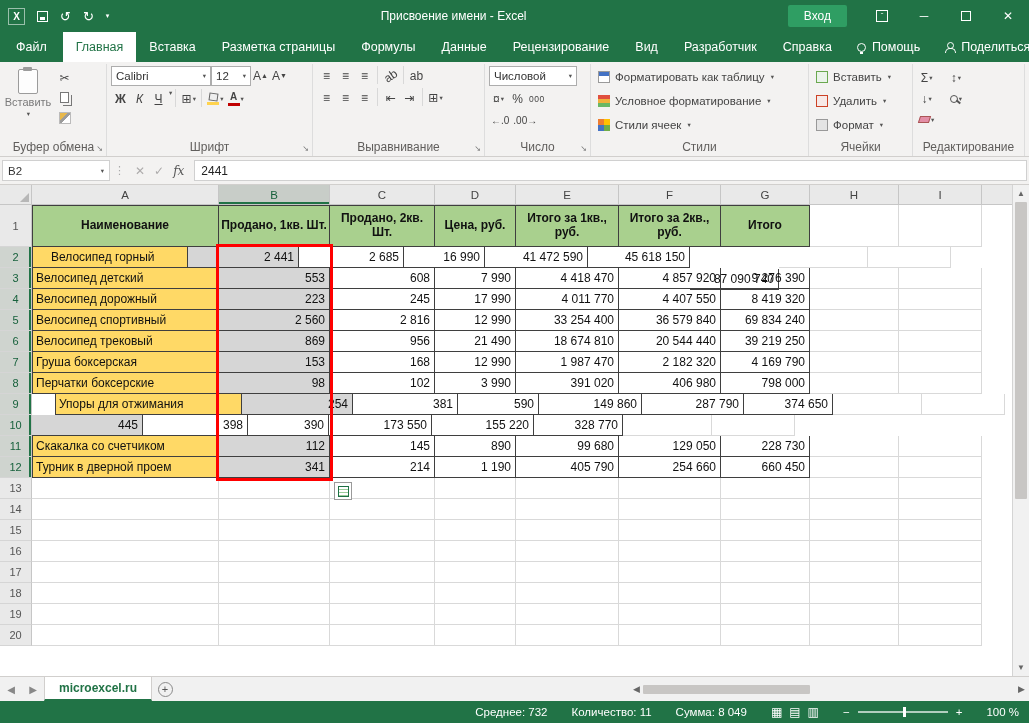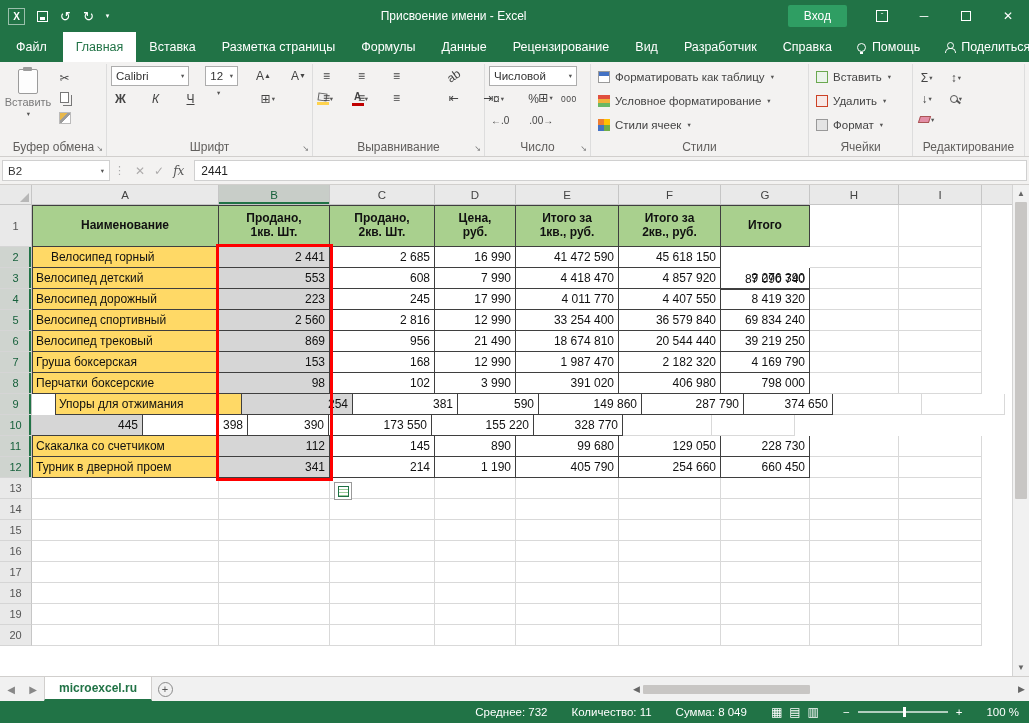--- a/index.html
+++ b/index.html
@@ -36,21 +36,21 @@
   .person-icon::before{content:"";position:absolute;top:0;left:3px;width:5px;height:5px;border:1px solid #fff;border-radius:50%}
   .person-icon::after{content:"";position:absolute;bottom:0;left:1px;width:9px;height:4px;border:1px solid #fff;border-bottom:none;border-radius:5px 5px 0 0}
 
   
   .ribbon{height:95px;background:#f3f2f1;border-bottom:1px solid #d1cfcd;display:flex;flex:none;padding:2px 0 0 1px}
   .rgroup{display:flex;flex-direction:column;border-right:1px solid #ddd;padding:2px 4px 0 4px;position:relative;flex:none}
   .rg-body{flex:1;display:flex;gap:4px;align-items:flex-start}
   .rg-body.col{flex-direction:column;gap:3px;align-items:stretch}
   .rg-label{height:18px;font-size:12px;color:#605e5c;display:flex;align-items:center;justify-content:center}
   .launcher{position:absolute;right:3px;bottom:3px;font-size:8px;color:#777;line-height:1}
-  .rowflex{display:flex;gap:16px}
+  .rowflex{display:flex;gap:0}
   .sbtn{min-width:19px;height:19px;padding:0 2px;display:inline-flex;align-items:center;justify-content:center;font-size:12px;color:#444}
   .dd{font-size:6.5px;color:#555;margin-left:1px}
   .combo{height:20px;background:#fff;border:1px solid #adadad;display:flex;align-items:center;justify-content:space-between;padding:0 4px;font-size:11.5px;color:#333}
   .vdiv{width:1px;height:18px;background:#d8d8d8;margin:0 3px}
   .bigbtn{width:46px;display:flex;flex-direction:column;align-items:center;gap:2px;padding-top:3px;color:#7a7a7a}
   .bb-label{font-size:11px}
   .clip-icon{width:20px;height:25px;border:1.5px solid #9b9b9b;background:#fdfdfd;border-radius:2px;position:relative}
   .clip-icon::before{content:"";position:absolute;top:-3px;left:4px;width:9px;height:4px;background:#9b9b9b;border-radius:1px}
   .mini-col{display:flex;flex-direction:column;gap:1px;padding-top:2px}
   .copy-glyph{width:9px;height:11px;border:1px solid #777;background:#fff;box-shadow:2.5px 2.5px 0 -.5px #f3f2f1,3px 3px 0 0 #777;display:inline-block}
@@ -92,21 +92,21 @@
   .gcorner{width:32px;height:100%;background:#e9e9e9;border-right:1px solid #c6c6c6;border-bottom:1px solid #c6c6c6;position:relative;flex:none}
   .gcorner::after{content:"";position:absolute;right:2px;bottom:2px;border-left:9px solid transparent;border-bottom:9px solid #b7b7b7}
   .gcolhdr{height:100%;background:#e9e9e9;border-right:1px solid #c6c6c6;border-bottom:1px solid #c6c6c6;display:flex;align-items:center;justify-content:center;font-size:11.5px;color:#444;flex:none}
   .gcolhdr.sel{background:#c8cdc8;color:#17613c;box-shadow:inset 0 -2px 0 var(--excel-green,#217346)}
   .gfillhdr{flex:1;background:#e9e9e9;border-bottom:1px solid #c6c6c6}
   .growhdr{width:32px;height:100%;background:#e9e9e9;border-right:1px solid #c6c6c6;border-bottom:1px solid #d5d5d5;display:flex;align-items:center;justify-content:center;font-size:11px;color:#555;flex:none}
   .growhdr.sel{background:#cfd4cf;color:#17613c;box-shadow:inset -2px 0 0 var(--excel-green,#217346)}
   .gcell{height:100%;border-right:1px solid #d9d9d9;border-bottom:1px solid #d9d9d9;font-size:12px;color:#111;flex:none;overflow:hidden;display:flex;align-items:center}
   .gfill{flex:1;background:#fff}
   .tcell{border-right-color:#3f3f3f;border-bottom-color:#3f3f3f}
-  .thead{border-right-color:#3f3f3f;border-bottom-color:#3f3f3f;background:var(--table-header-fill,#a9d08e);font-weight:bold;justify-content:center;text-align:center;line-height:1.15;padding:1px 16px}
+  .thead{border-right-color:#3f3f3f;border-bottom-color:#3f3f3f;background:var(--table-header-fill,#a9d08e);font-weight:bold;justify-content:center;text-align:center;line-height:1.15;padding:1px 2px}
   .btop{box-shadow:inset 0 1px 0 #3f3f3f}
   .bleft{box-shadow:inset 1px 0 0 #3f3f3f}
   .btop.bleft{box-shadow:inset 1px 0 0 #3f3f3f,inset 0 1px 0 #3f3f3f}
   .tname{background:var(--name-column-fill,#ffd966);padding-left:4px}
   .num{justify-content:flex-end;padding-right:4px}
   .selcell{background:var(--selection-fill,#d6d6d6)}
   #selection-overlay{position:absolute;border:3px solid var(--selection-border,#ff0000);pointer-events:none;z-index:5}
   #qa-button{position:absolute;width:18px;height:18px;background:#fff;border:1px solid #9a9a9a;display:grid;place-items:center;z-index:6}
   .qa-table{width:11px;height:11px;border:1px solid #1e7145;background:repeating-linear-gradient(180deg,#fff 0 2px,#9ccc9c 2px 3px)}
 
@@ -415,21 +415,21 @@
           <div class="gcell thead btop" style="width: 81px;">Цена, руб.</div>
           <div class="gcell thead btop" style="width: 103px;">Итого за 1кв., руб.</div>
           <div class="gcell thead btop" style="width: 102px;">Итого за 2кв., руб.</div>
           <div class="gcell thead btop" style="width: 89px;">Итого</div>
           <div class="gcell" style="width: 89px;"></div>
           <div class="gcell" style="width: 83px;"></div>
           <div class="gfill"></div>
         </div>
         <div class="grow">
           <div class="growhdr sel">2</div>
-          <div class="gcell tcell tname bleft" style="width: 187px; padding-left: 19px;">Велосипед горный</div>
+          <div class="gcell tcell tname bleft" style="width: 156px; padding-left: 19px;">Велосипед горный</div>
           <div class="gcell tcell num selcell" style="width: 111px;">2 441</div>
           <div class="gcell tcell num" style="width: 105px;">2 685</div>
           <div class="gcell tcell num" style="width: 81px;">16 990</div>
           <div class="gcell tcell num" style="width: 103px;">41 472 590</div>
           <div class="gcell tcell num" style="width: 102px;">45 618 150</div>
           <div class="gcell tcell num" style="width: 89px; margin-top: 22px;">87 090 740</div>
           <div class="gcell" style="width: 89px;"></div>
           <div class="gcell" style="width: 83px;"></div>
           <div class="gfill"></div>
         </div>

